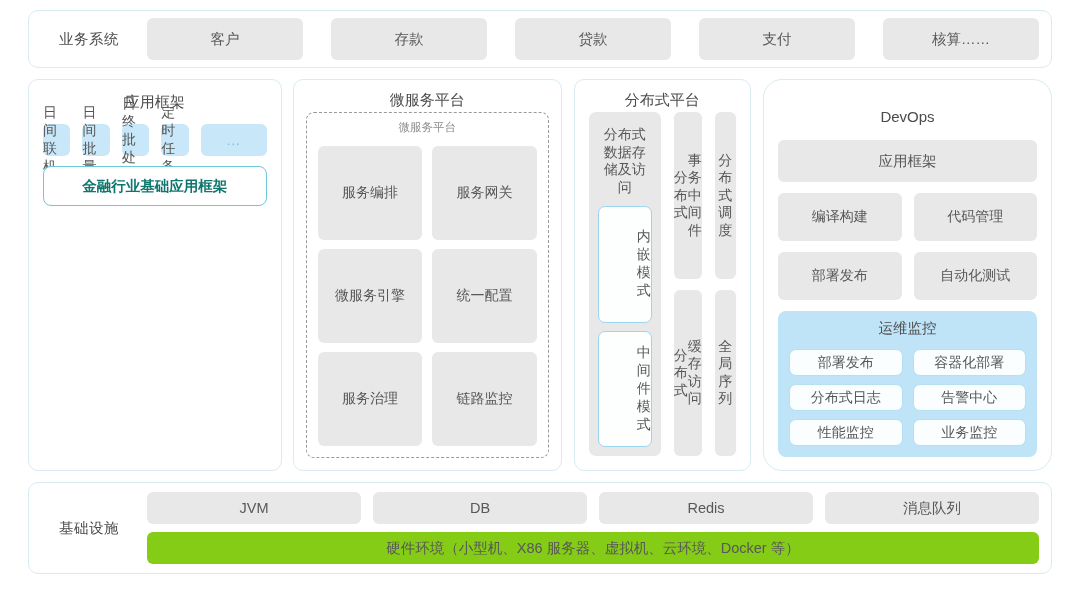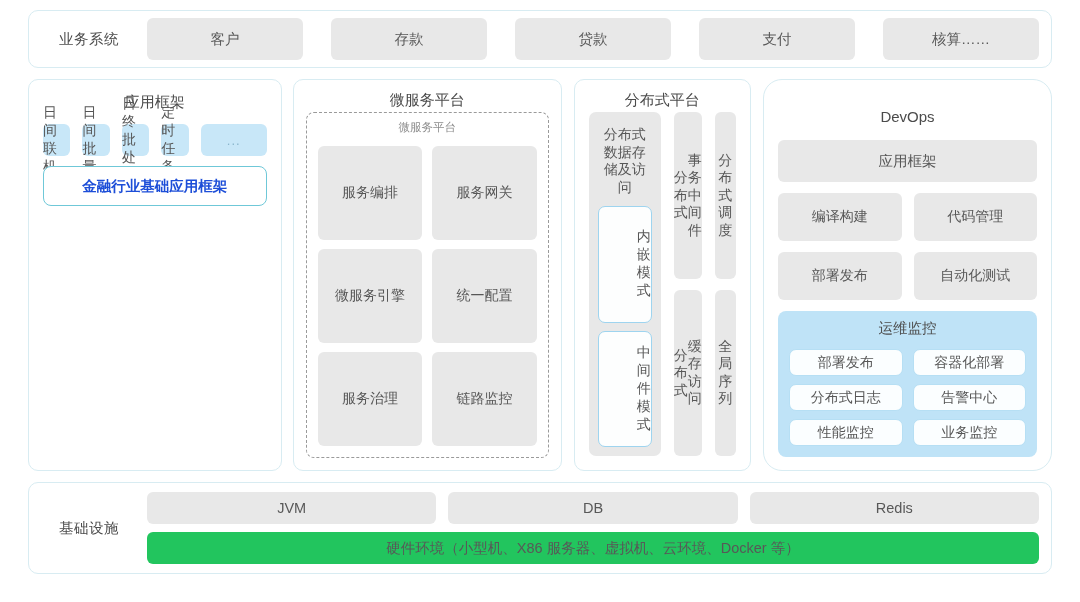--- a/index.html
+++ b/index.html
@@ -128,21 +128,21 @@
   }
   .framework-banner {
     border: 1px solid #6fc8d8;
     border-radius: 8px;
     height: 38px;
     display: flex;
     align-items: center;
     justify-content: center;
     font-size: 14.5px;
     font-weight: bold;
-    color: #1d4ed8;
+    color: #0f766e;
     background: #ffffff;
     text-align: center;
   }
 
   
   .lower-mid {
     display: flex;
     gap: 12px;
     flex: 1 1 auto;
     min-height: 0;
@@ -302,21 +302,21 @@
     display: flex;
     flex-direction: column;
     gap: 8px;
   }
   .infra-chips {
     display: flex;
     gap: 12px;
   }
   .infra-chips .chip-gray { height: 32px; }
   .infra-wide {
-    background: #22c55e;
+    background: #84cc16;
     border-radius: 6px;
     height: 32px;
     display: flex;
     align-items: center;
     justify-content: center;
     font-size: 14.5px;
     color: #585858;
   }
 </style>
 </head>
@@ -428,18 +428,19 @@
 
   </div>
 
   <div class="shell infra-row">
     <div class="row-label">基础设施</div>
     <div class="infra-stack">
       <div class="infra-chips">
         <div class="chip-gray">JVM</div>
         <div class="chip-gray">DB</div>
         <div class="chip-gray">Redis</div>
+        <div class="chip-gray">消息队列</div>
       </div>
       <div class="infra-wide">硬件环境（小型机、X86 服务器、虚拟机、云环境、Docker 等）</div>
     </div>
   </div>
 
 </div>
 
 </body></html>

